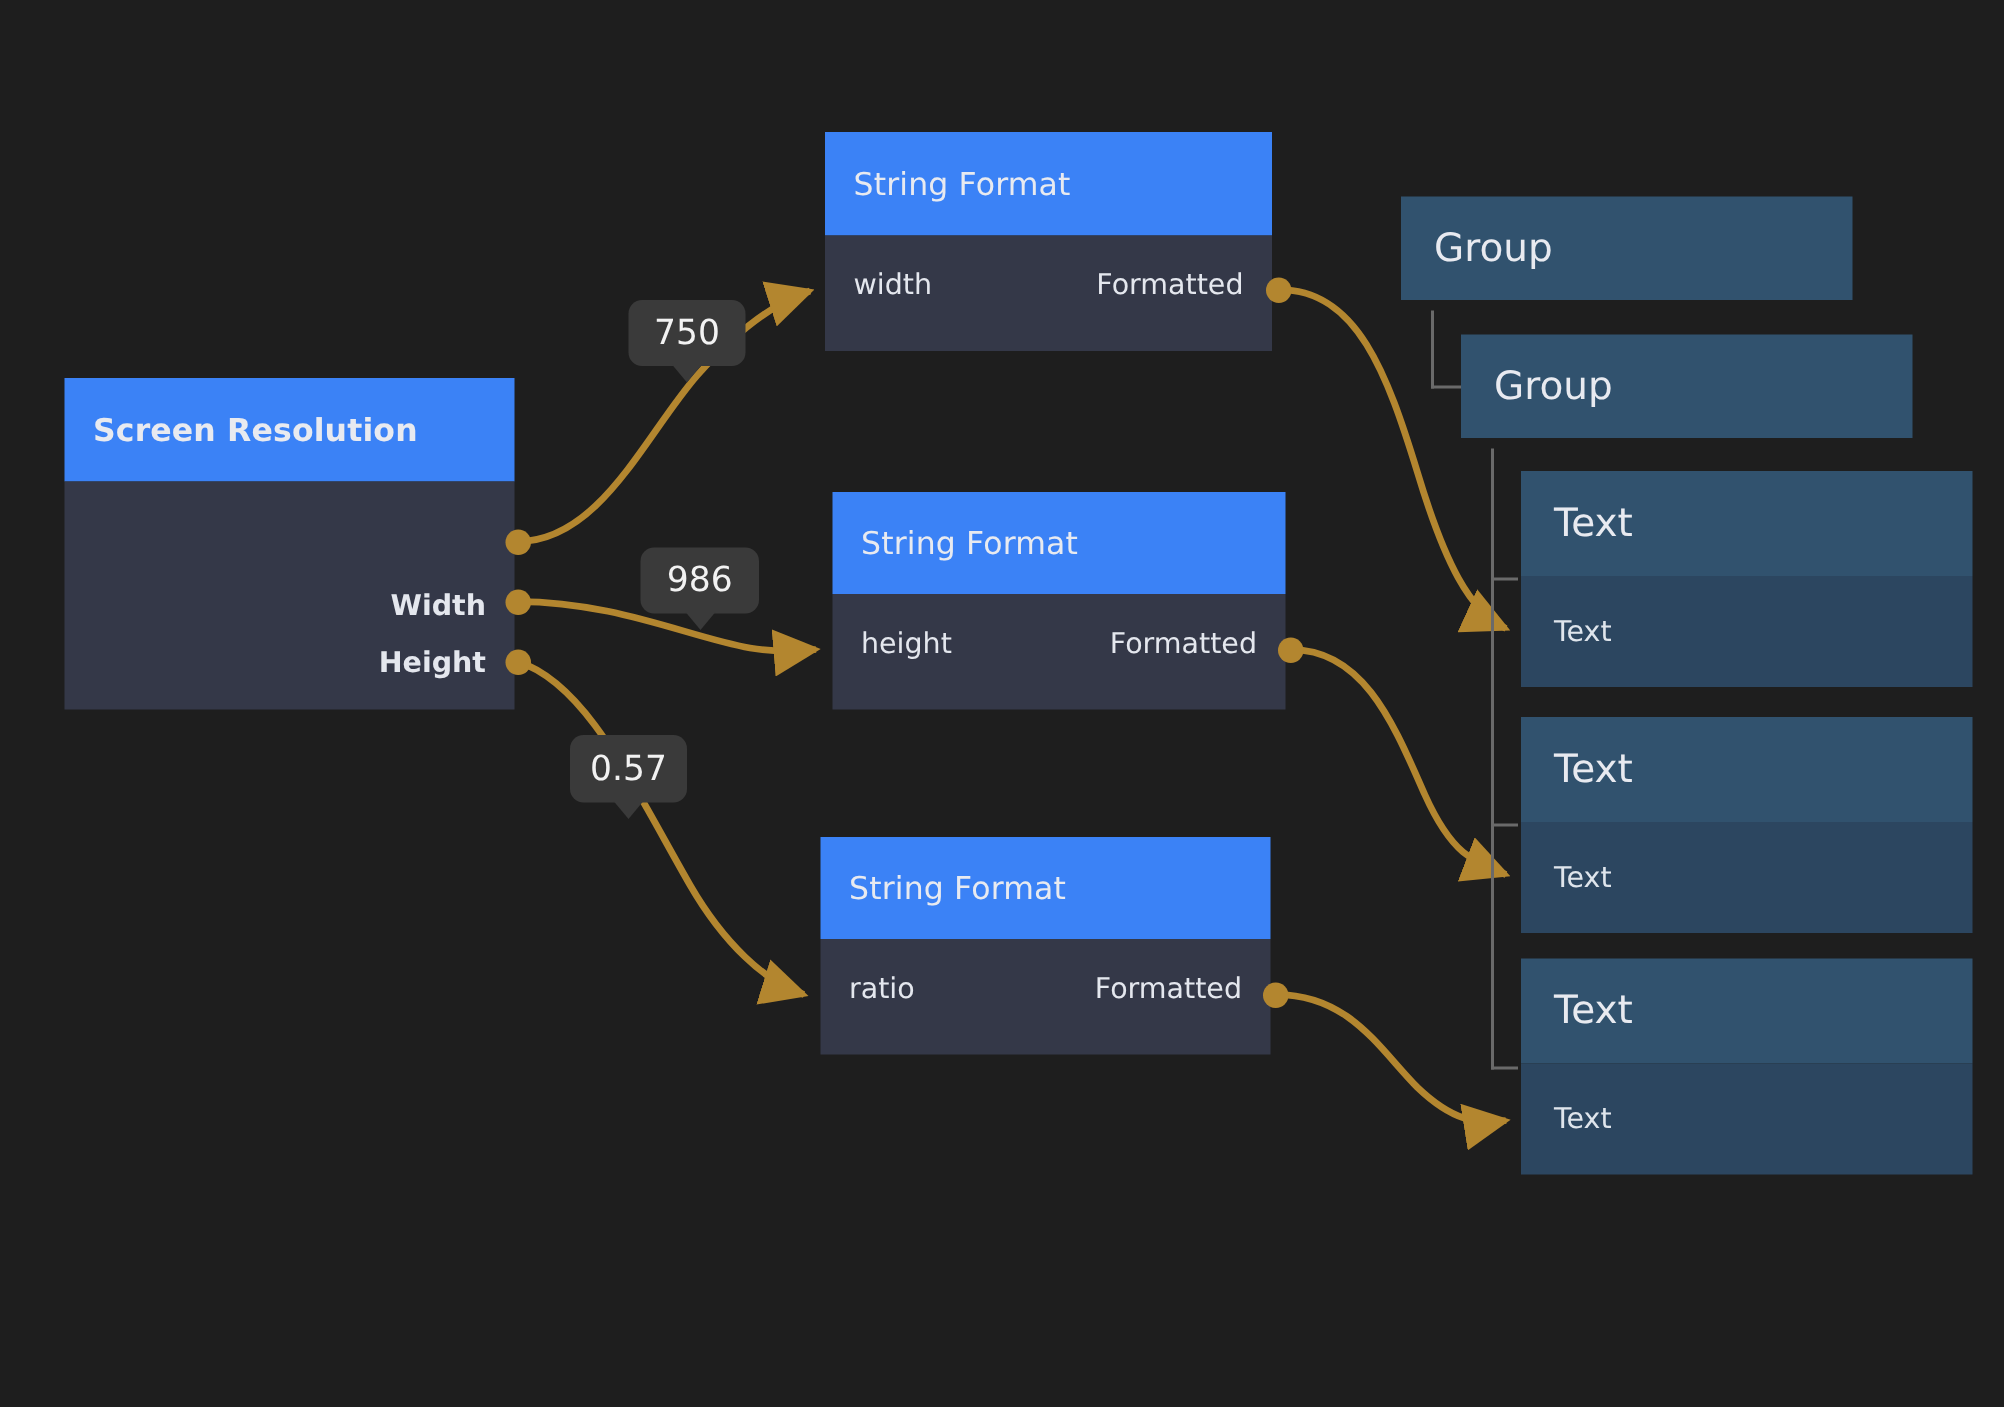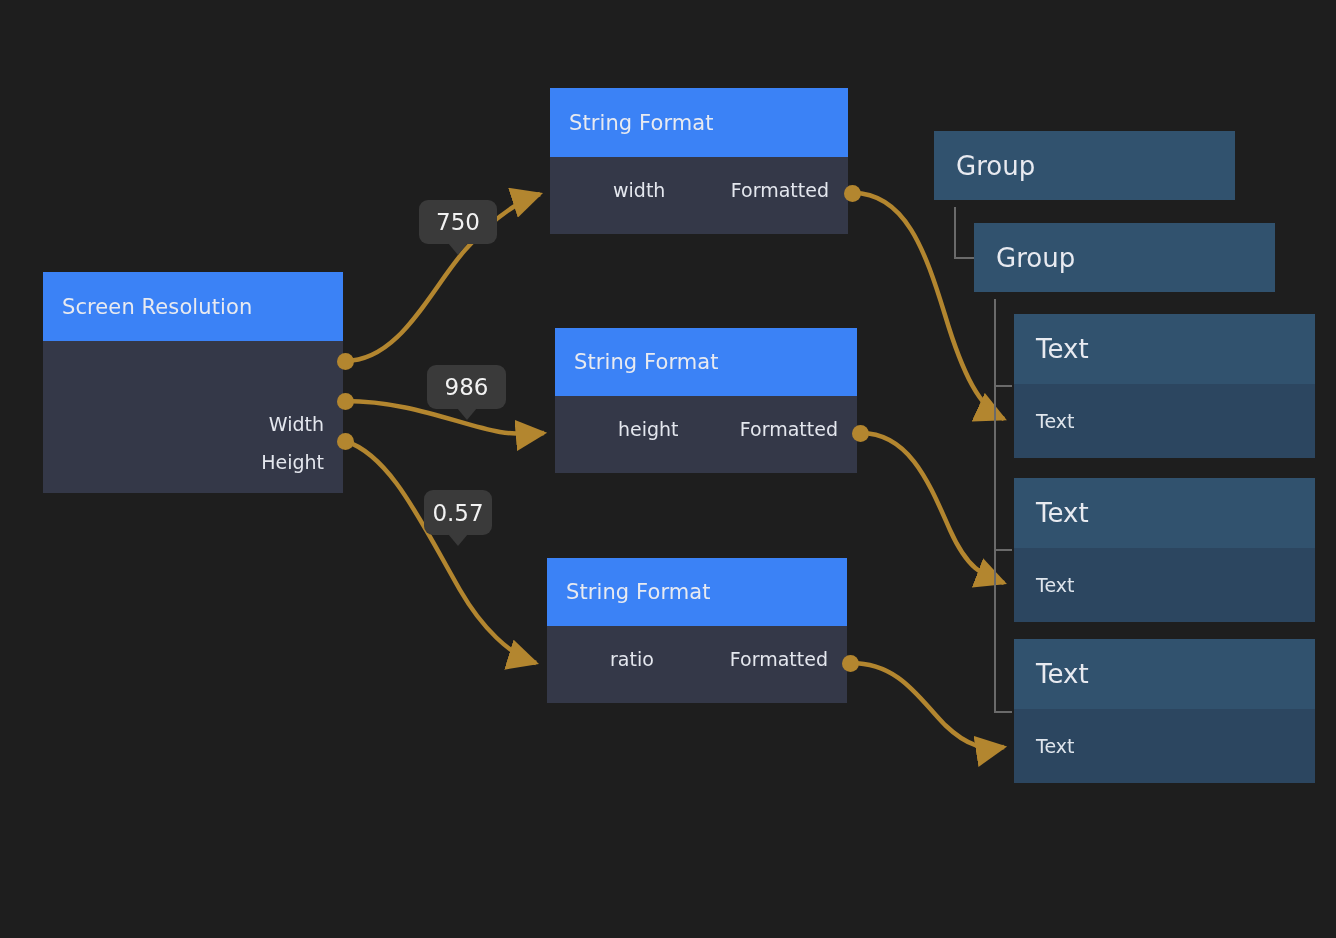--- a/index.html
+++ b/index.html
@@ -59,21 +59,20 @@
   
   .port-row {
     position: absolute;
     left: 0;
     right: 0;
     display: flex;
     align-items: center;
     justify-content: space-between;
     color: #e4e7ee;
     font-size: 19px;
-    margin-left: 44px;
   }
   .port-in  { padding-left: 19px; }
   .port-out { padding-right: 19px; text-align: right; }
 
   
   .node.blue .node-head {
     background: #31526e;
   }
   .node.blue .node-body {
     background: #2c4660;
@@ -158,21 +157,21 @@
   </svg>
 
   <div class="tree-line tree-v" style="left:954px; top:207px; height:52px;"></div>
   <div class="tree-line tree-h" style="left:954px; top:257px; width:20px;"></div>
 
   <div class="tree-line tree-v" style="left:994px; top:299px; height:414px;"></div>
   <div class="tree-line tree-h" style="left:994px; top:385px; width:18px;"></div>
   <div class="tree-line tree-h" style="left:994px; top:549px; width:18px;"></div>
   <div class="tree-line tree-h" style="left:994px; top:711px; width:18px;"></div>
 
-  <div class="node dark" style="left:43px; top:272px; width:300px; height:221px;">
+  <div class="node dark" style="left:43px; top:252px; width:300px; height:221px;font-weight:bold;">
     <div class="node-head" style="height:69px; padding-left:19px;">
       <span class="node-head-title">Screen Resolution</span>
     </div>
     <div class="node-body" style="height:152px;">
       <div class="port-row" style="top:95px; height:24px; transform:translateY(-24px);">
         <span></span>
         <span class="port-out">Width</span>
       </div>
       <div class="port-row" style="top:133px; height:24px; transform:translateY(-24px);">
         <span></span>
@@ -265,18 +264,18 @@
   <div class="bubble" style="left:419px; top:200px; width:78px; height:44px;">
     <span>750</span>
     <span class="tail"></span>
   </div>
 
   <div class="bubble" style="left:427px; top:365px; width:79px; height:44px;">
     <span>986</span>
     <span class="tail"></span>
   </div>
 
-  <div class="bubble" style="left:424px; top:490px; width:68px; height:45px;">
+  <div class="bubble" style="left:380px; top:490px; width:78px; height:45px;">
     <span>0.57</span>
     <span class="tail"></span>
   </div>
 
 </div>
 
 </body></html>

